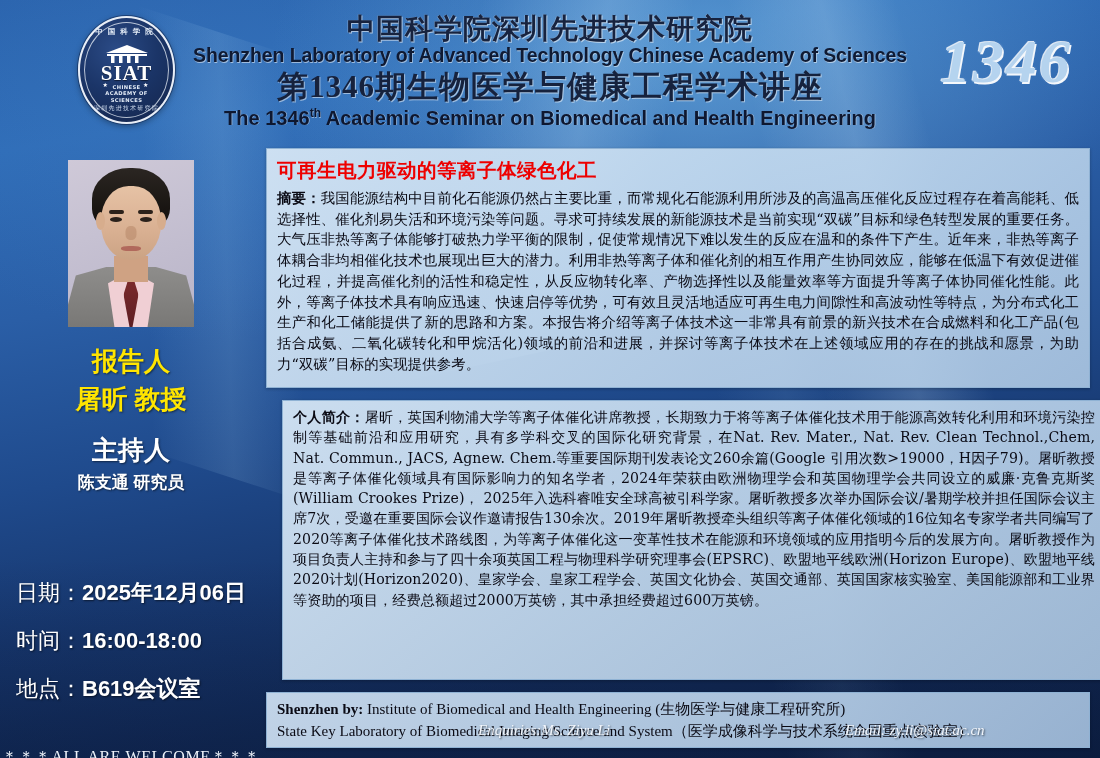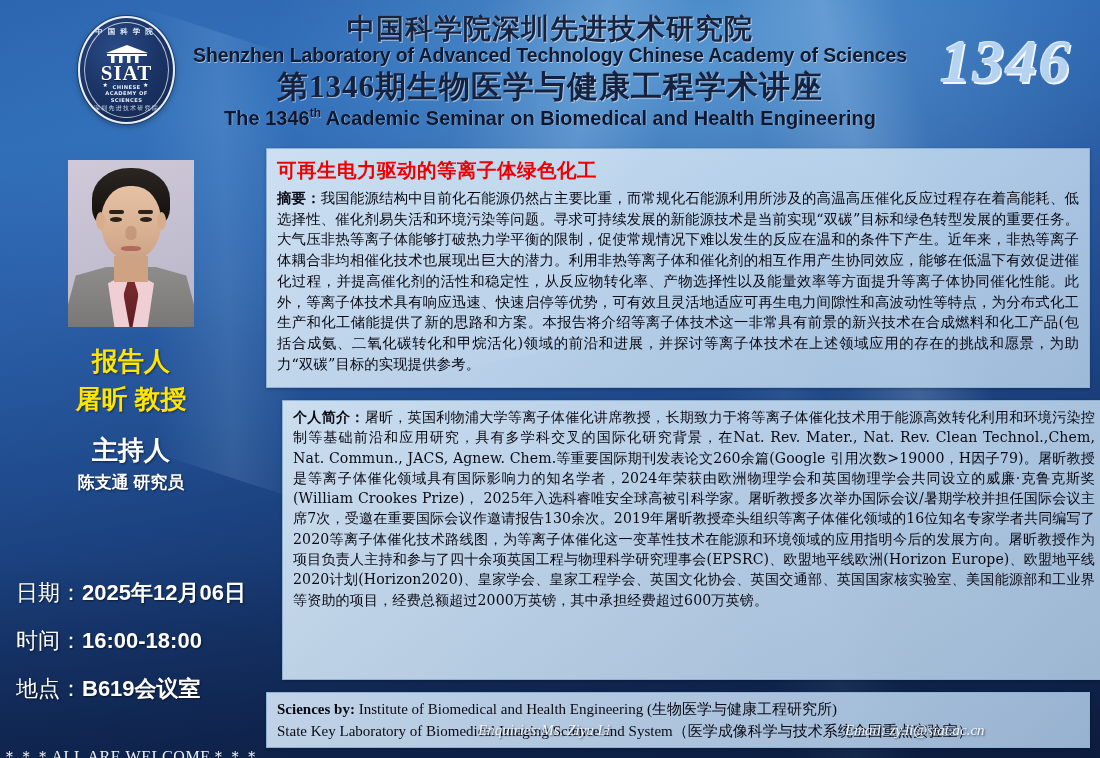--- a/index.html
+++ b/index.html
@@ -334,21 +334,21 @@
     <div class="panel" id="abstract-panel">
       <div id="talk-title">可再生电力驱动的等离子体绿色化工</div>
       <div id="abstract-body"><span class="lbl">摘要：</span><span>我国能源结构中目前化石能源仍然占主要比重，而常规化石能源利用所涉及的高温高压催化反应过程存在着高能耗、低选择性、催化剂易失活和环境污染等问题。寻求可持续发展的新能源技术是当前实现“双碳”目标和绿色转型发展的重要任务。大气压非热等离子体能够打破热力学平衡的限制，促使常规情况下难以发生的反应在温和的条件下产生。近年来，非热等离子体耦合非均相催化技术也展现出巨大的潜力。利用非热等离子体和催化剂的相互作用产生协同效应，能够在低温下有效促进催化过程，并提高催化剂的活性和稳定性，从反应物转化率、产物选择性以及能量效率等方面提升等离子体协同催化性能。此外，等离子体技术具有响应迅速、快速启停等优势，可有效且灵活地适应可再生电力间隙性和高波动性等特点，为分布式化工生产和化工储能提供了新的思路和方案。本报告将介绍等离子体技术这一非常具有前景的新兴技术在合成燃料和化工产品(包括合成氨、二氧化碳转化和甲烷活化)领域的前沿和进展，并探讨等离子体技术在上述领域应用的存在的挑战和愿景，为助力“双碳”目标的实现提供参考。</span></div>
     </div>
 
     <div class="panel" id="bio-panel">
       <div id="bio-body"><span class="lbl">个人简介：</span><span>屠昕，英国利物浦大学等离子体催化讲席教授，长期致力于将等离子体催化技术用于能源高效转化利用和环境污染控制等基础前沿和应用研究，具有多学科交叉的国际化研究背景，在Nat. Rev. Mater., Nat. Rev. Clean Technol.,Chem, Nat. Commun., JACS, Agnew. Chem.等重要国际期刊发表论文260余篇(Google 引用次数&gt;19000，H因子79)。屠昕教授是等离子体催化领域具有国际影响力的知名学者，2024年荣获由欧洲物理学会和英国物理学会共同设立的威廉·克鲁克斯奖(William Crookes Prize)， 2025年入选科睿唯安全球高被引科学家。屠昕教授多次举办国际会议/暑期学校并担任国际会议主席7次，受邀在重要国际会议作邀请报告130余次。2019年屠昕教授牵头组织等离子体催化领域的16位知名专家学者共同编写了2020等离子体催化技术路线图，为等离子体催化这一变革性技术在能源和环境领域的应用指明今后的发展方向。屠昕教授作为项目负责人主持和参与了四十余项英国工程与物理科学研究理事会(EPSRC)、欧盟地平线欧洲(Horizon Europe)、欧盟地平线2020计划(Horizon2020)、皇家学会、皇家工程学会、英国文化协会、英国交通部、英国国家核实验室、美国能源部和工业界等资助的项目，经费总额超过2000万英镑，其中承担经费超过600万英镑。</span></div>
     </div>
 
     <div id="organizer-panel">
-      <div><span class="lbl">Sciences by:</span><span> Institute of Biomedical and Health Engineering (生物医学与健康工程研究所)</span></div>
+      <div><span class="lbl">Shenzhen by:</span><span> Institute of Biomedical and Health Engineering (生物医学与健康工程研究所)</span></div>
       <div>State Key Laboratory of Biomedical Imaging Science and System（医学成像科学与技术系统全国重点实验室）</div>
     </div>
   </div>
 
   <div id="footer">
     <div class="ft" id="ft-enquiries">Enquiries:Ms. Ziyu Li</div>
     <div class="ft" id="ft-email">Email:  zy.li@siat.ac.cn</div>
   </div>
 
 </div>

